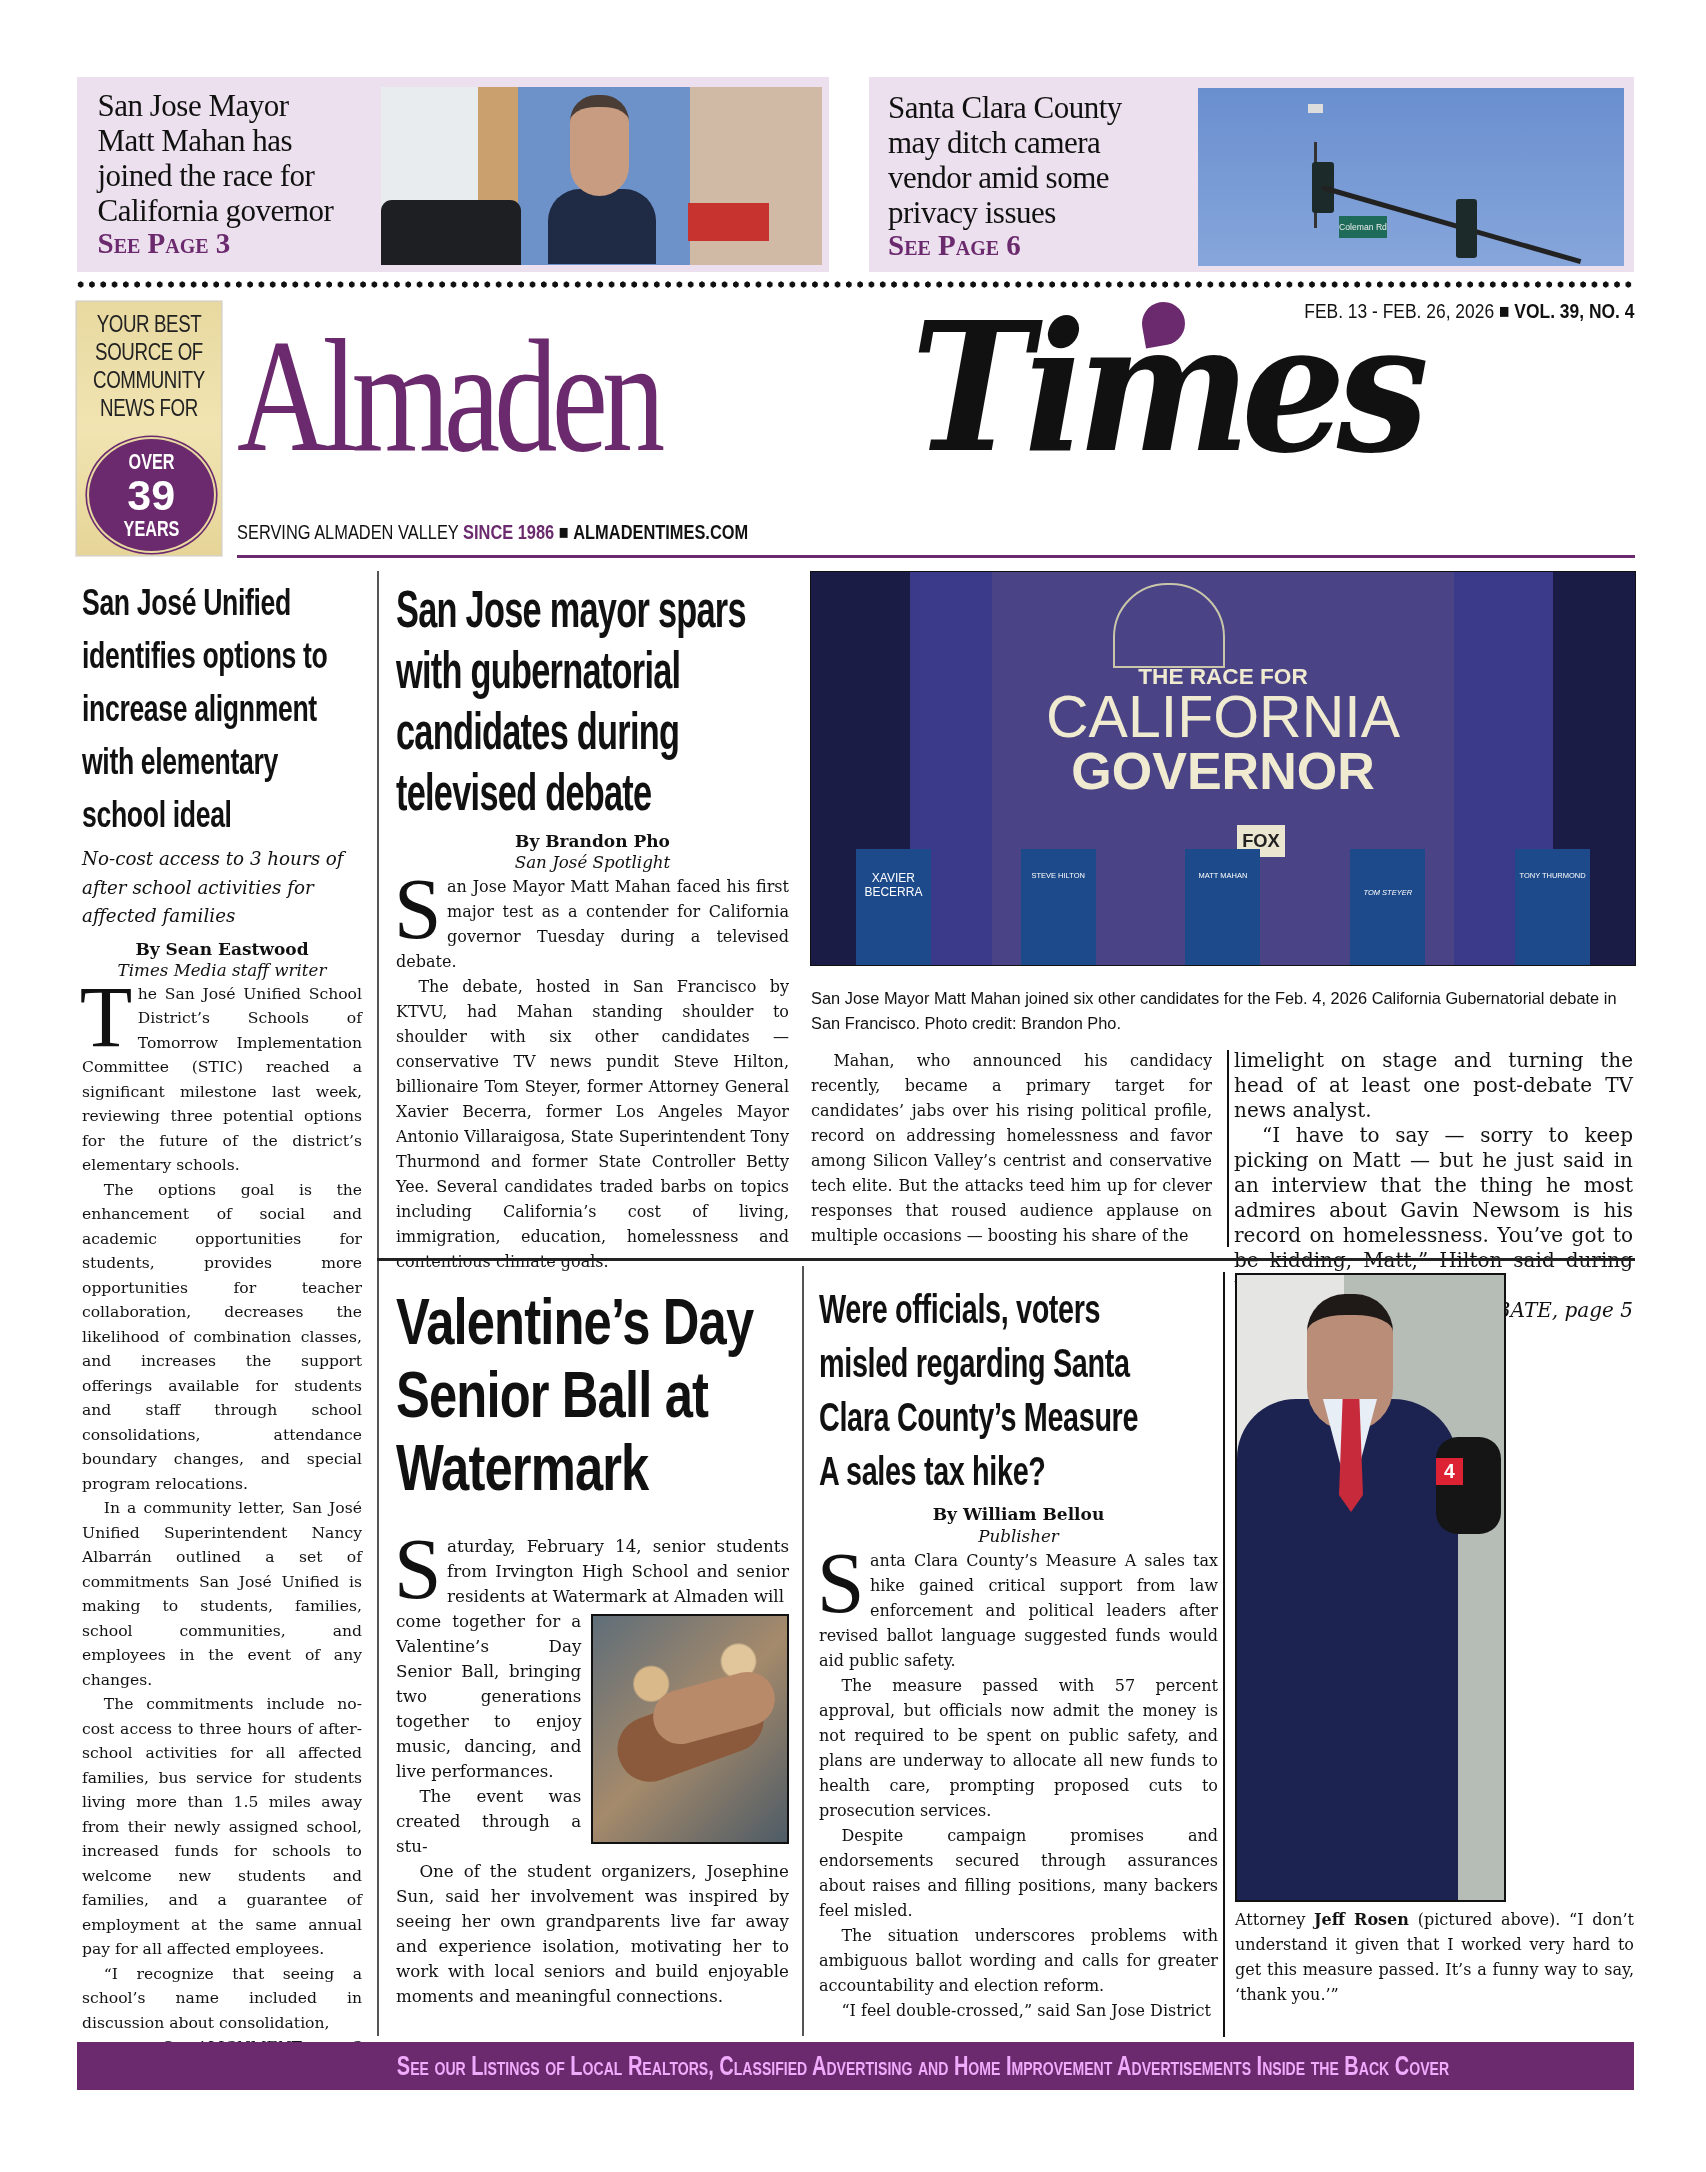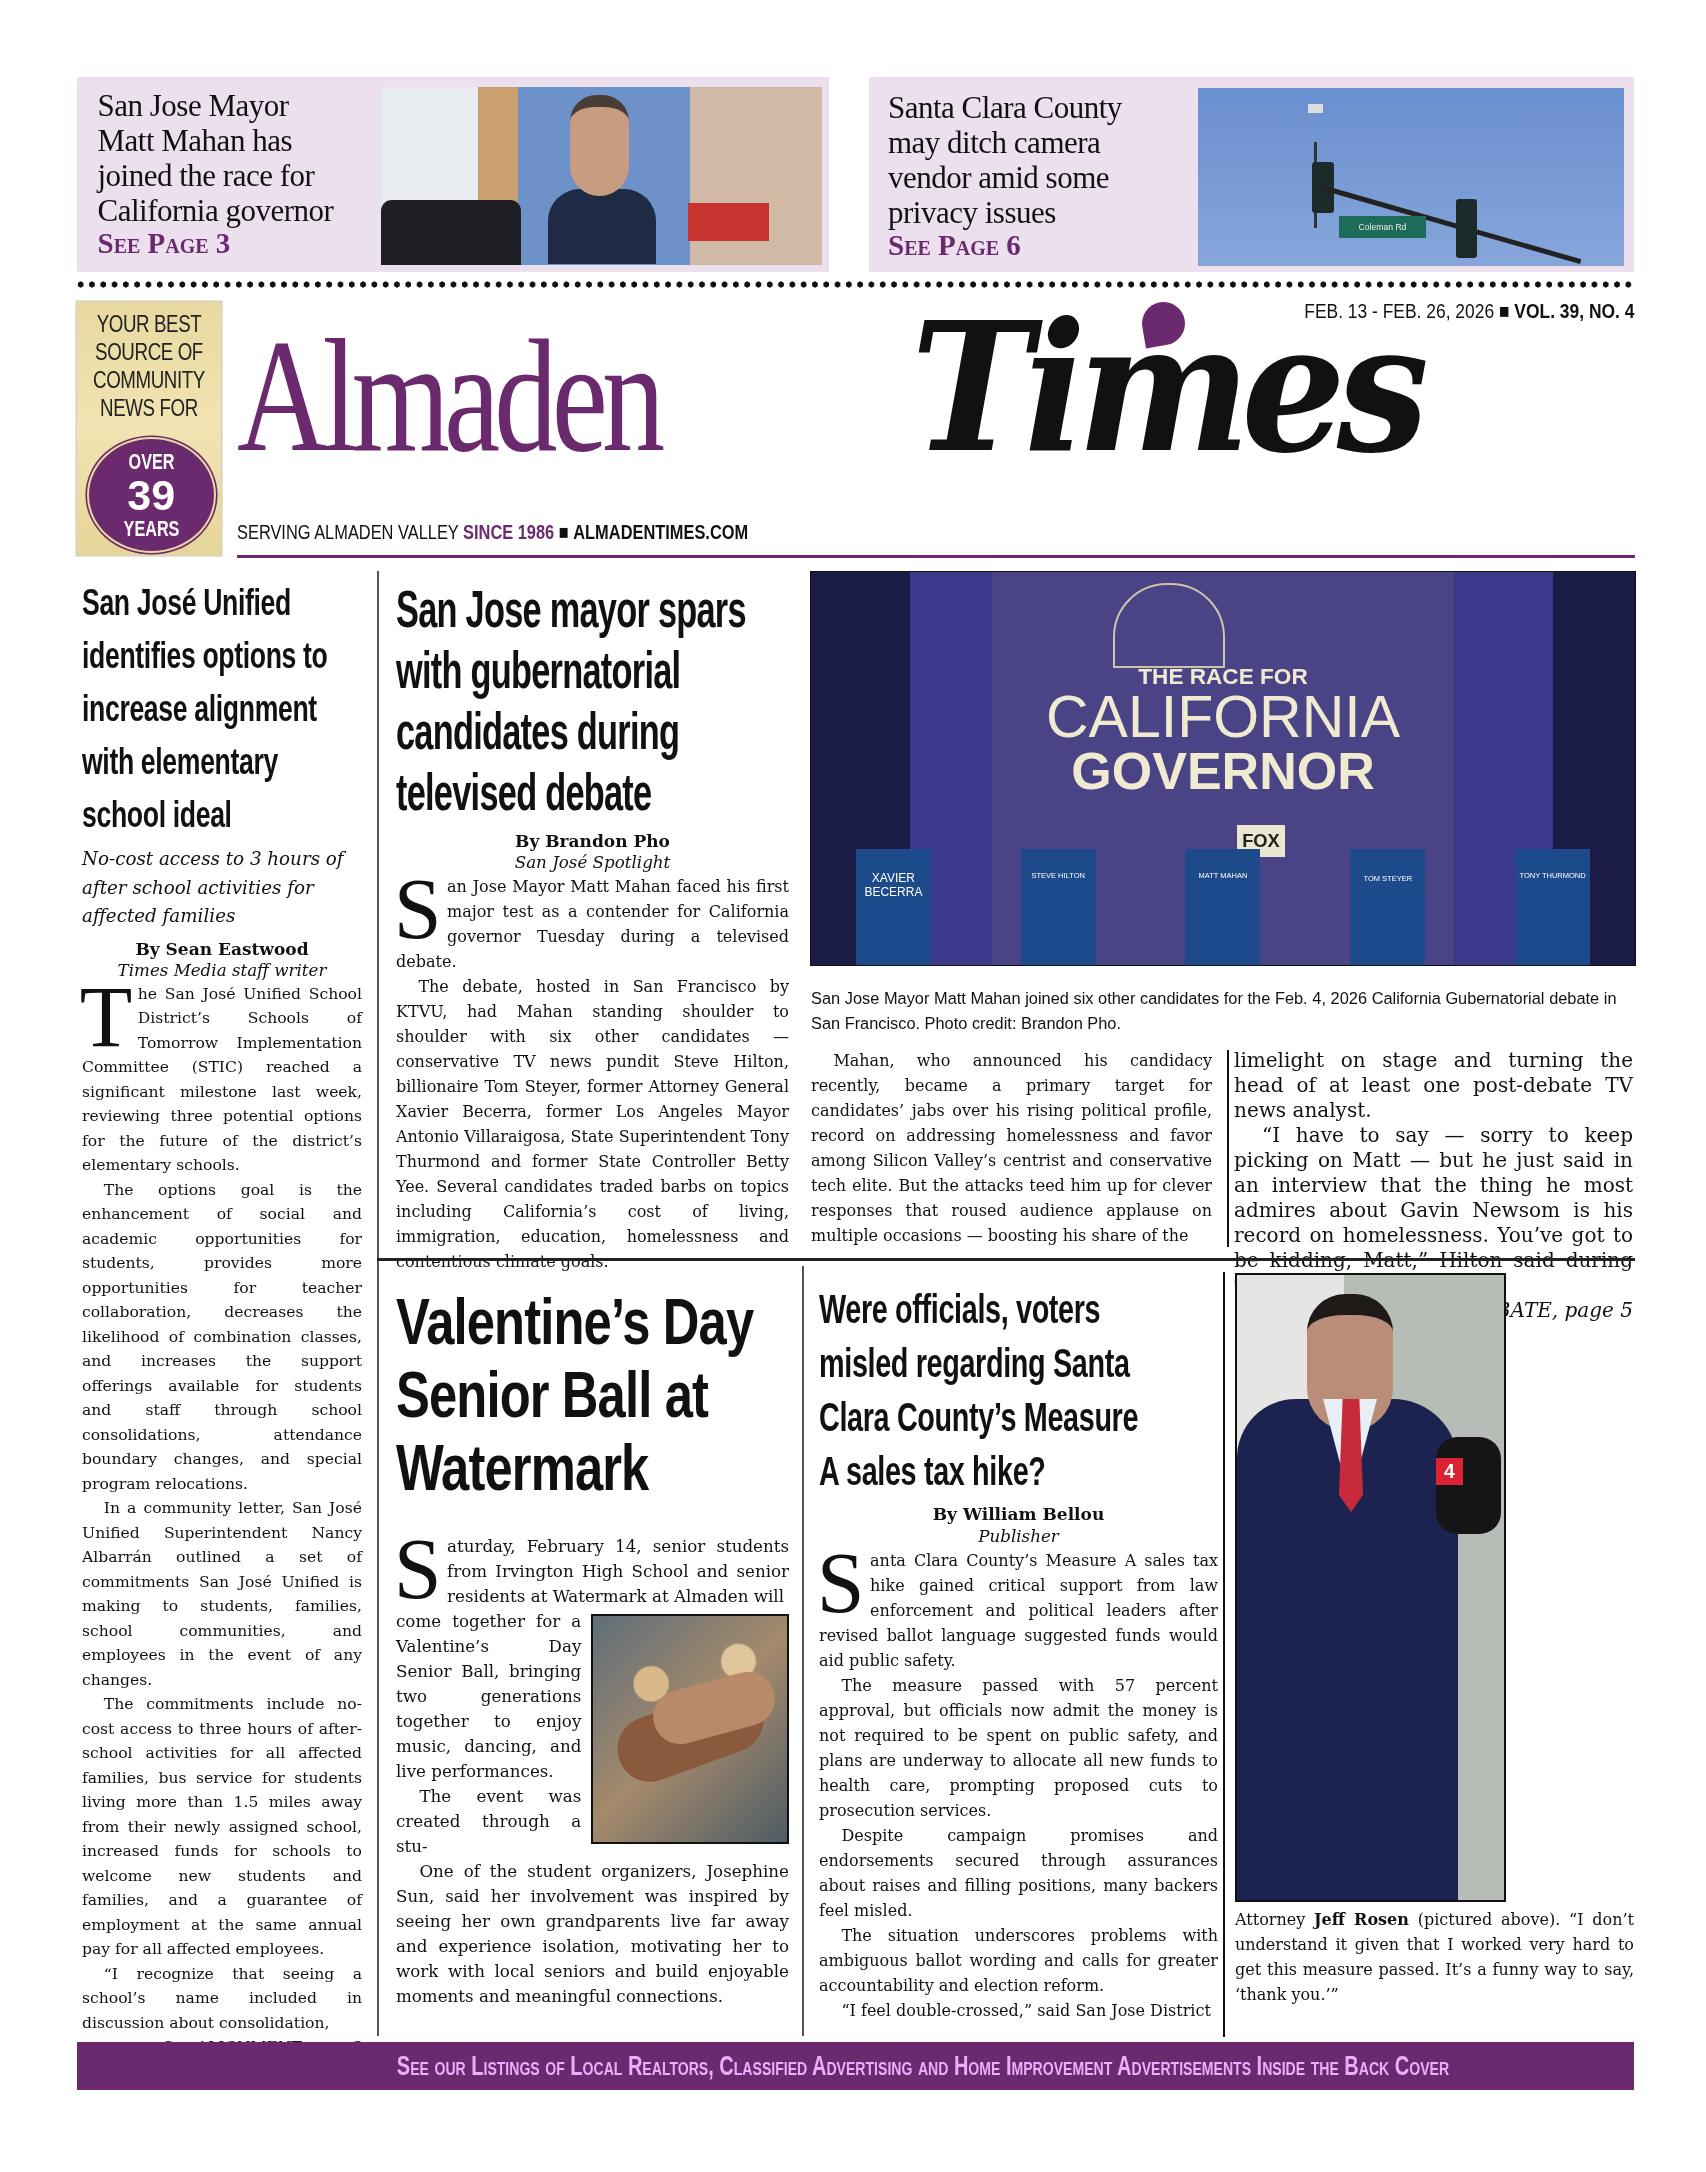--- a/index.html
+++ b/index.html
@@ -59,21 +59,21 @@
     <div>vendor amid some</div>
     <div>privacy issues</div>
   </div>
   <div class="see" style="left:19px;top:152px;">See Page 6</div>
   <div class="photo" style="left:329px;top:10.8px;width:426px;height:178px;background:linear-gradient(#6a8fcf,#86a6db);">
     <div style="position:absolute;left:116px;top:54px;width:3.2px;height:86px;background:#333;"></div>
     <div style="position:absolute;left:110px;top:16px;width:15px;height:9.7px;background:#ddd;"></div>
     <div style="position:absolute;left:114px;top:74px;width:21.6px;height:51px;background:#1d2a2a;border-radius:3.2px;"></div>
     <div style="position:absolute;left:124px;top:97px;width:269px;height:5.4px;background:#222;transform:rotate(16deg);transform-origin:left;"></div>
     <div style="position:absolute;left:258px;top:111px;width:20.5px;height:59px;background:#1d2a2a;border-radius:3.2px;"></div>
-    <div style="position:absolute;left:141px;top:128px;width:87px;height:22.6px;background:#1e6b5a;color:#eee;font-family:'Liberation Sans',sans-serif;font-size:8.6px;line-height:22.6px;text-align:center;">Coleman Rd</div>
+    <div style="position:absolute;left:141px;top:128px;width:48px;height:22.6px;background:#1e6b5a;color:#eee;font-family:'Liberation Sans',sans-serif;font-size:8.6px;line-height:22.6px;text-align:center;">Coleman Rd</div>
   </div>
 </div>
 
 <div class="dots"></div>
 
 <div class="badge">
   <div class="t">
     <div>YOUR BEST</div>
     <div>SOURCE OF</div>
     <div>COMMUNITY</div>
@@ -132,21 +132,21 @@
 <div class="photo" style="left:810px;top:571px;width:824px;height:393px;background:linear-gradient(90deg,#1a1c45 0 12%,#3b3a8a 12% 22%,#4a4487 22% 78%,#3b3a8a 78% 90%,#1a1c45 90%);border:1.6px solid #111;">
   <div style="position:absolute;left:302px;top:10.8px;width:108px;height:81px;border:2.2px solid #c9c6a9;border-radius:54px 54px 0 0;"></div>
   <div style="position:absolute;left:0;width:100%;top:92px;text-align:center;color:#f0ebd0;font-family:'Liberation Sans',sans-serif;font-weight:bold;font-size:22.6px;">THE RACE FOR</div>
   <div style="position:absolute;left:0;width:100%;top:116px;text-align:center;color:#f0ebd0;font-family:'Liberation Sans',sans-serif;font-size:59px;line-height:59px;">CALIFORNIA</div>
   <div style="position:absolute;left:0;width:100%;top:172px;text-align:center;color:#f0ebd0;font-family:'Liberation Sans',sans-serif;font-weight:bold;font-size:52px;line-height:54px;">GOVERNOR</div>
   <div style="position:absolute;left:426px;top:253px;width:48px;height:32px;background:#eae6d0;font-family:'Liberation Sans',sans-serif;font-weight:bold;font-size:18.3px;line-height:32px;color:#222;text-align:center;">FOX</div>
   <div style="position:absolute;left:0;top:277px;width:100%;display:flex;justify-content:space-around;">
     <div style="width:75px;height:124px;background:#1d4a8a;color:#fff;font-size:12px;text-align:center;padding-top:21.6px;box-sizing:border-box;font-family:'Liberation Sans',sans-serif;">XAVIER BECERRA</div>
     <div style="width:75px;height:124px;background:#1d4a8a;color:#fff;font-size:7.5px;text-align:center;padding-top:21.6px;box-sizing:border-box;font-family:'Liberation Sans',sans-serif;">STEVE HILTON</div>
     <div style="width:75px;height:124px;background:#1d4a8a;color:#fff;font-size:7.5px;text-align:center;padding-top:21.6px;box-sizing:border-box;font-family:'Liberation Sans',sans-serif;">MATT MAHAN</div>
-    <div style="width:75px;height:124px;background:#1d4a8a;color:#fff;font-size:7.5px;text-align:center;padding-top:25px;box-sizing:border-box;font-family:'Liberation Sans',sans-serif;">TOM STEYER</div>
+    <div style="width:75px;height:124px;background:#1d4a8a;color:#fff;font-size:7.5px;text-align:center;padding-top:39px;box-sizing:border-box;font-family:'Liberation Sans',sans-serif;font-style:italic;">TOM STEYER</div>
     <div style="width:75px;height:124px;background:#1d4a8a;color:#fff;font-size:7.5px;text-align:center;padding-top:21.6px;box-sizing:border-box;font-family:'Liberation Sans',sans-serif;">TONY THURMOND</div>
   </div>
 </div>
 <div style="position:absolute;left:811px;top:986px;width:822px;font-family:'Liberation Sans',sans-serif;font-size:16.7px;line-height:25px;text-align:justify;transform:scaleX(0.98);transform-origin:left;">San Jose Mayor Matt Mahan joined six other candidates for the Feb. 4, 2026 California Gubernatorial debate in San Francisco. Photo credit: Brandon Pho.</div>
 
 <div class="abs body" style="left:811px;top:1048px;width:401px;font-size:16px;line-height:25px;">
   <p>Mahan, who announced his candidacy recently, became a primary target for candidates’ jabs over his rising political profile, record on addressing homelessness and favor among Silicon Valley’s centrist and conservative tech elite. But the attacks teed him up for clever responses that roused audience applause on multiple occasions — boosting his share of the</p>
 </div>
 <div class="vrule" style="left:1227px;top:1050px;height:197px;background:#111;"></div>
 <div class="abs body" style="left:1234px;top:1048px;width:399px;font-size:20px;line-height:25px;">

